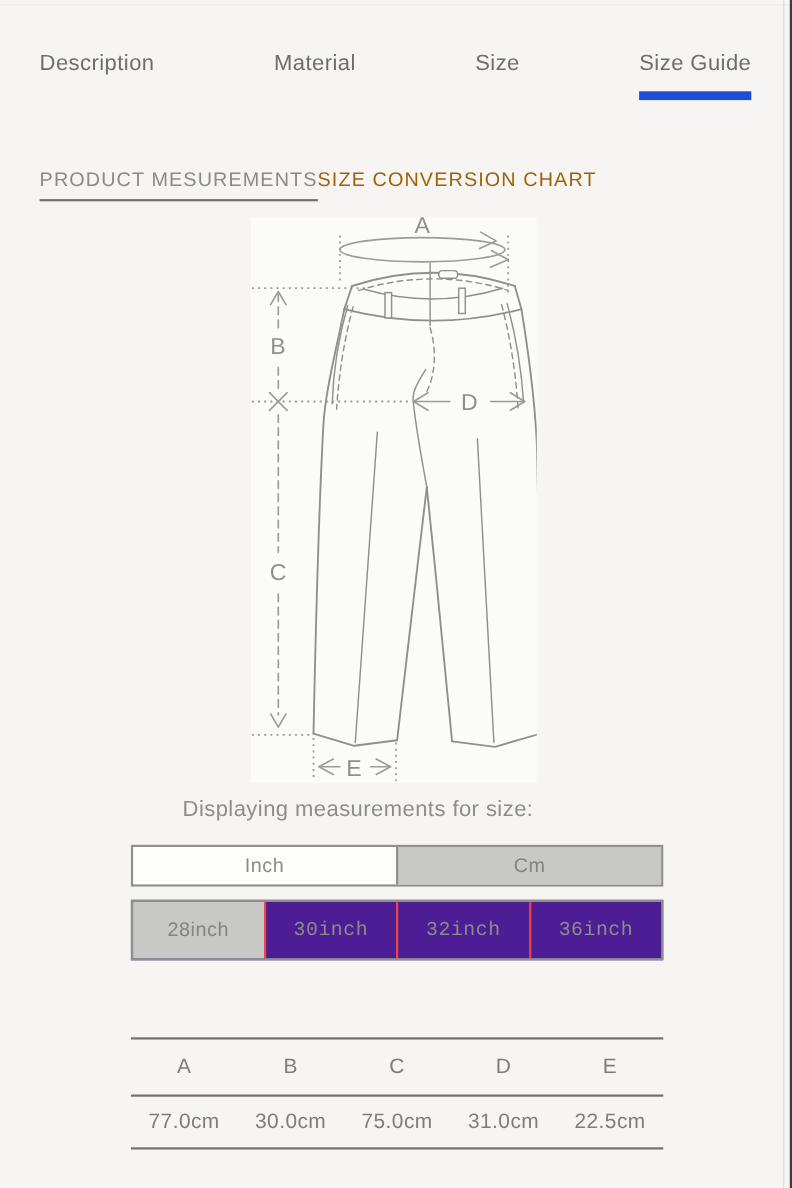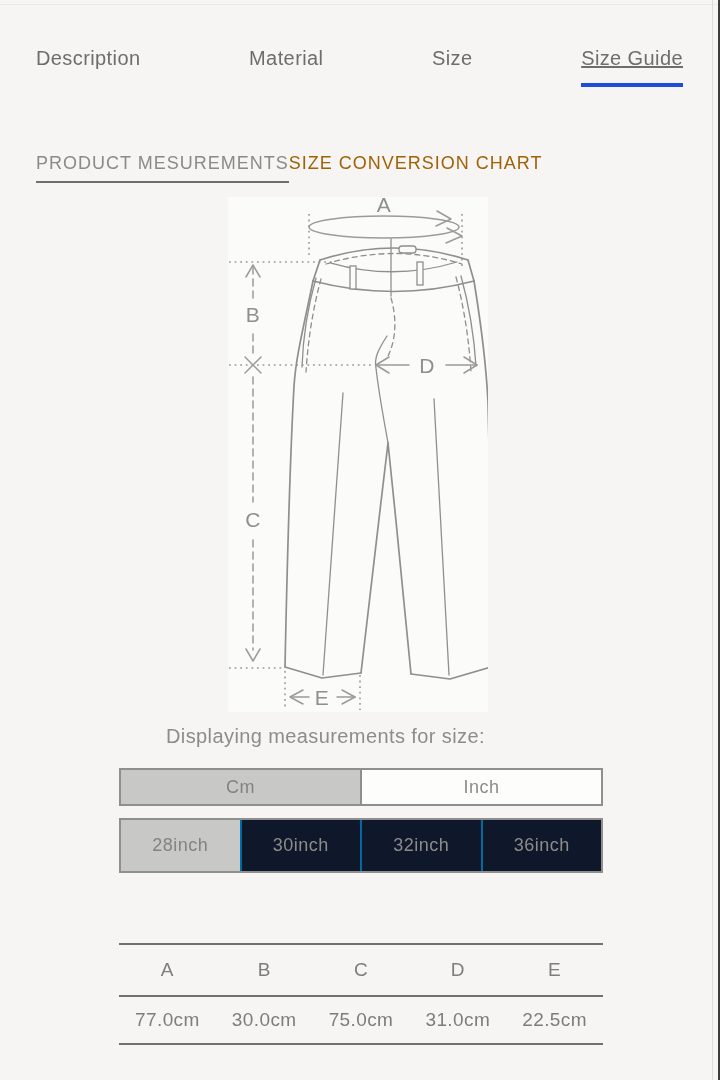--- a/index.html
+++ b/index.html
@@ -12,21 +12,21 @@
   }
   .topline{position:absolute;top:4px;left:0;right:0;height:1px;background:#eae9e7;}
   .edge-light{position:absolute;top:0;bottom:0;left:712px;width:1px;background:#dcdbd9;}
   .edge-dark{position:absolute;top:0;bottom:0;left:718px;width:2px;background:#3c3c3c;}
 
   
   .nav{position:absolute;top:47px;left:36px;width:647px;
     display:flex;justify-content:space-between;
     font-size:20px;letter-spacing:.4px;color:#6d6d6a;}
   .nav .tab{padding-bottom:13px;cursor:pointer;}
-  .nav .tab.active{border-bottom:4px solid #1d4ed8;text-decoration:underline;}
+  .nav .tab.active{border-bottom:8px solid #1d4ed8;}
 
   
   .sections{position:absolute;top:153px;left:36px;width:646px;
     display:flex;
     font-size:18px;letter-spacing:1px;}
   .section{cursor:pointer;}
   .section.active{color:#8a8a87;border-bottom:2px solid #6f6f6c;padding-bottom:7px;}
   .section.inactive{color:#a16207;}
 
   
@@ -43,22 +43,22 @@
 
   
   .prompt{position:absolute;left:119px;top:725px;font-size:20px;letter-spacing:.4px;color:#8c8c89;margin-left:47px;}
   .unit-toggle{position:absolute;left:119px;top:768px;width:484px;height:38px;
     display:flex;border:2px solid #8f8f8c;box-sizing:border-box;background:#fdfdfc;}
   .unit-toggle .cell,.sizes .cell{
     flex:1;display:flex;align-items:center;justify-content:center;
     font-size:18px;letter-spacing:.5px;color:#8c8c89;cursor:pointer;}
   .unit-toggle .cell + .cell{border-left:2px solid #8f8f8c;}
   .sizes{position:absolute;left:119px;top:818px;width:484px;height:55px;
-    display:flex;border:2px solid #8f8f8c;box-sizing:border-box;background:#0f172a;}
-  .sizes .cell + .cell{border-left:2px solid #0369a1;}
+    display:flex;border:2px solid #8f8f8c;box-sizing:border-box;background:#4c1d95;}
+  .sizes .cell + .cell{border-left:2px solid #ef4444;font-family:Liberation Mono, monospace;}
   .cell.selected{background:#c8c8c6;color:#83837f;}
 
   
   .mtable{position:absolute;left:119px;top:943px;width:484px;}
   .mtable .rule{height:2px;background:#71716e;}
   .mtable .trow{display:flex;align-items:center;}
   .mtable .trow.head{height:50px;}
   .mtable .trow.vals{height:46px;}
   .mtable .tcell{flex:1;text-align:center;font-size:19px;letter-spacing:.4px;color:#7d7d7a;}
 </style>
@@ -162,22 +162,22 @@
       <path class="ann" d="M291,697 H309"></path>
       <path class="ann" d="M337,697 H355"></path>
       <path class="ann" d="M342,690 L355,697 L342,704"></path>
       <text class="lbl" x="322" y="705" text-anchor="middle">E</text>
     </g>
   </svg>
 
   <div class="prompt">Displaying measurements for size:</div>
 
   <div class="unit-toggle">
+    <div class="cell">Inch</div>
     <div class="cell selected">Cm</div>
-    <div class="cell">Inch</div>
   </div>
 
   <div class="sizes">
     <div class="cell selected">28inch</div>
     <div class="cell">30inch</div>
     <div class="cell">32inch</div>
     <div class="cell">36inch</div>
   </div>
 
   <div class="mtable">

